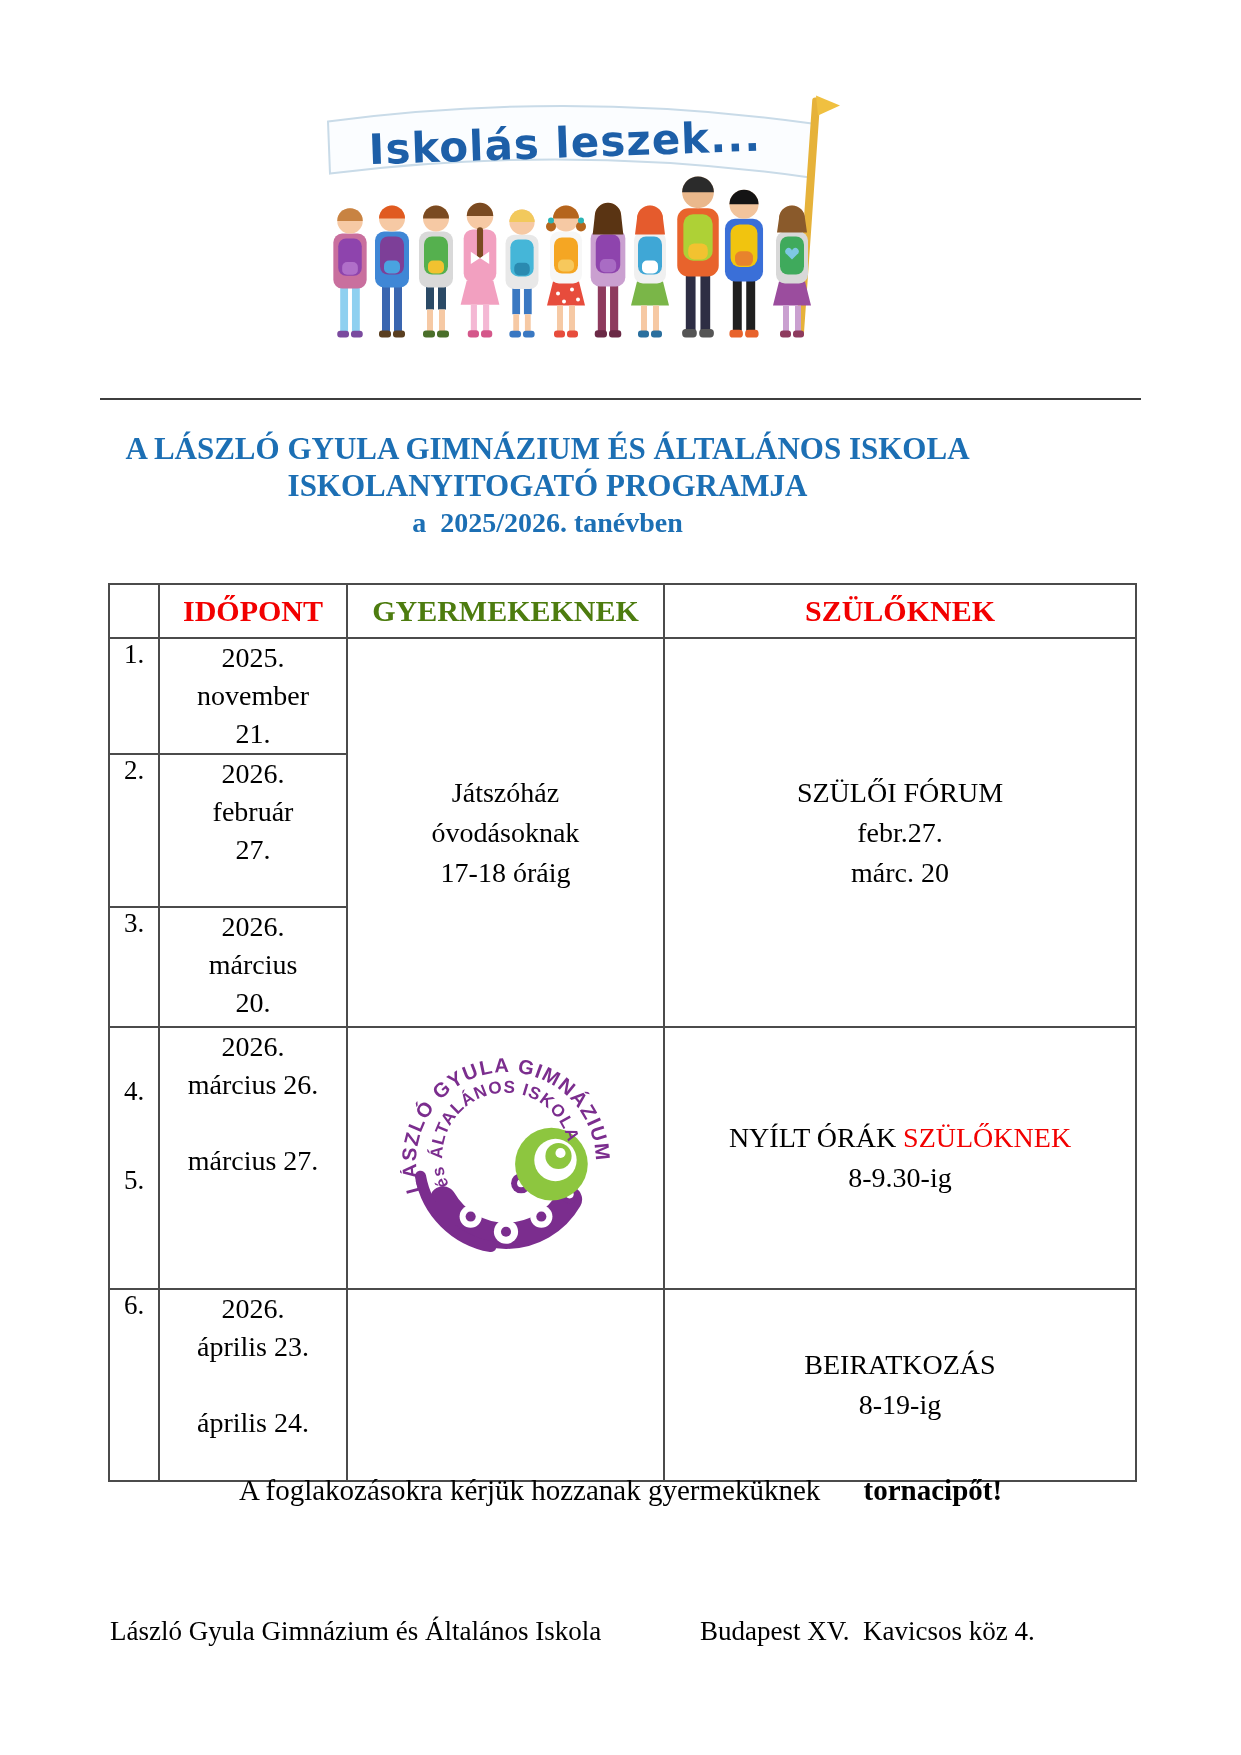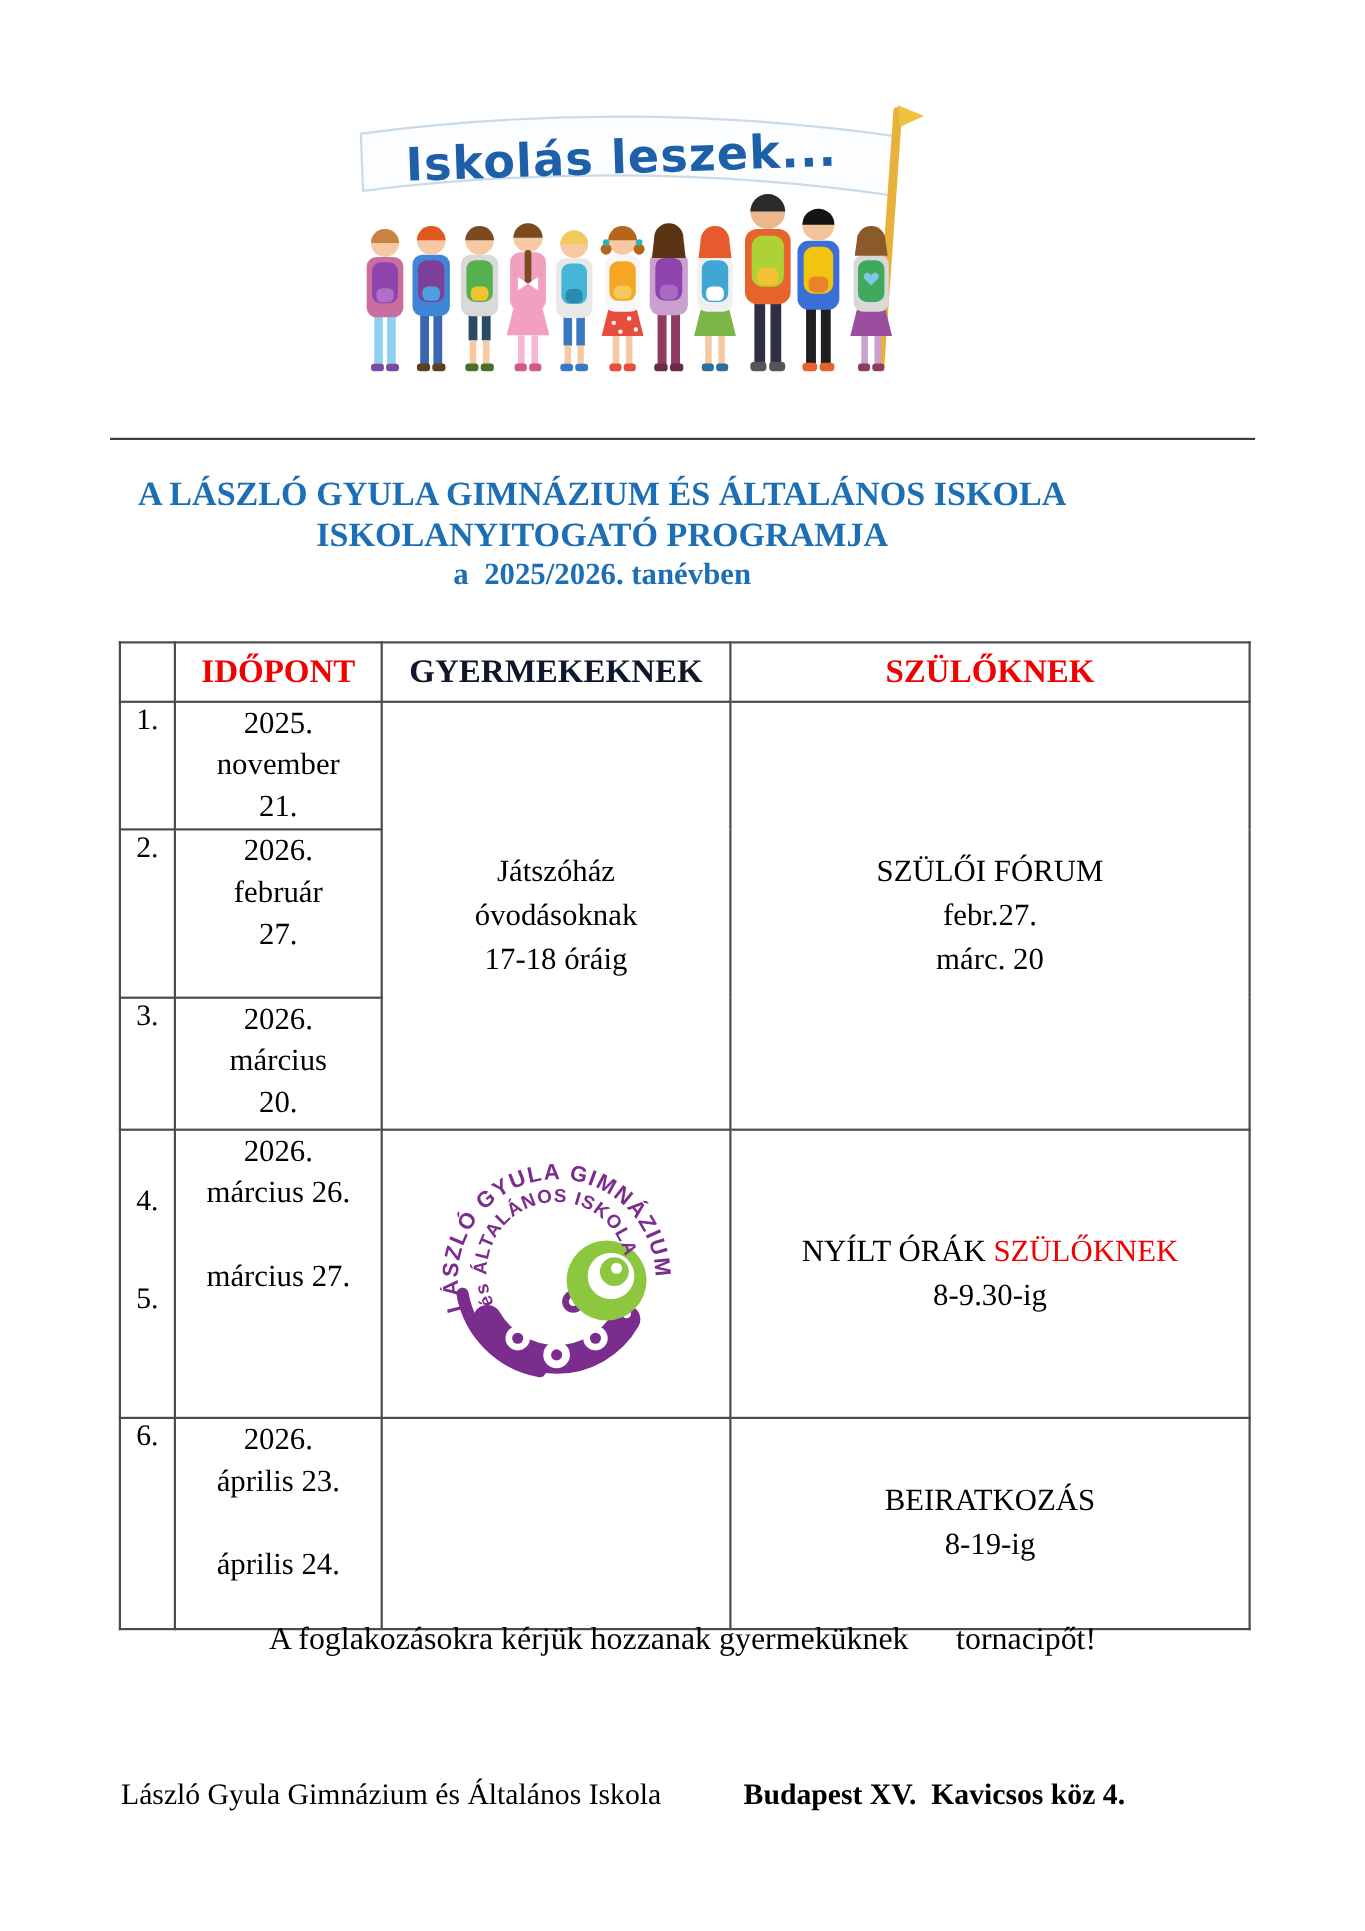--- a/index.html
+++ b/index.html
@@ -23,25 +23,25 @@
   .num-cell{vertical-align:top;text-align:center;font-size:27px;padding-top:10px;}
   .date-cell{vertical-align:top;text-align:center;font-size:28px;padding-top:8px;}
   .tline{height:38px;line-height:38px;}
   .mid-cell{vertical-align:middle;text-align:center;font-size:28px;line-height:40px;}
   .logo-cell{vertical-align:middle;text-align:center;}
   .num45-1{margin-top:48px;}
   .num45-2{margin-top:58px;}
 
   .notes{position:absolute;left:0;top:1472px;width:1241px;text-align:center;
          font-size:29px;line-height:36px;}
-  .notes b{font-weight:normal;margin-left:36px;}
+  .notes b{font-weight:bold;margin-left:36px;}
 
   .bottomline{position:absolute;left:0;top:1616px;width:1241px;font-size:27px;}
   .bottomline .bl-left{position:absolute;left:110px;top:0;}
-  .bottomline .bl-right{position:absolute;left:676px;top:0;white-space:pre-wrap;font-weight:bold;}
+  .bottomline .bl-right{position:absolute;left:700px;top:0;white-space:pre-wrap;}
 </style>
 </head>
 <body>
 
 <div id="page">
 
   <svg class="illustration" viewBox="0 0 540 265">
 
     <path d="M 28,38 Q 270,6 512,40 L 510,94 Q 270,60 30,90 Z" fill="#fbfdff" stroke="#c9dbe8" stroke-width="2"></path>
     <text x="265" y="74" text-anchor="middle" transform="rotate(-2 265 64)" font-family="DejaVu Sans, sans-serif" font-weight="bold" font-size="42" letter-spacing="1" fill="#1d5fa8">Iskolás leszek...</text>
@@ -214,21 +214,21 @@
     <colgroup>
         <col style="width:50px">
         <col style="width:188px">
         <col style="width:317px">
         <col style="width:472px">
       </colgroup>
     <tbody>
         <tr style="height:54px">
       <th></th>
       <th class="red" style="color:#f20000">IDŐPONT</th>
-      <th class="red" style="color:#0f172a">GYERMEKEKNEK</th>
+      <th class="red" style="color:#4d7c0f">GYERMEKEKNEK</th>
       <th class="red" style="color:#f20000">SZÜLŐKNEK</th>
     </tr>
     <tr style="height:115px">
       <td class="num-cell">1.</td>
       <td class="date-cell">
         <div class="tline">2025.</div>
         <div class="tline">november</div>
         <div class="tline">21.</div>
       </td>
       <td class="mid-cell" rowspan="3">

